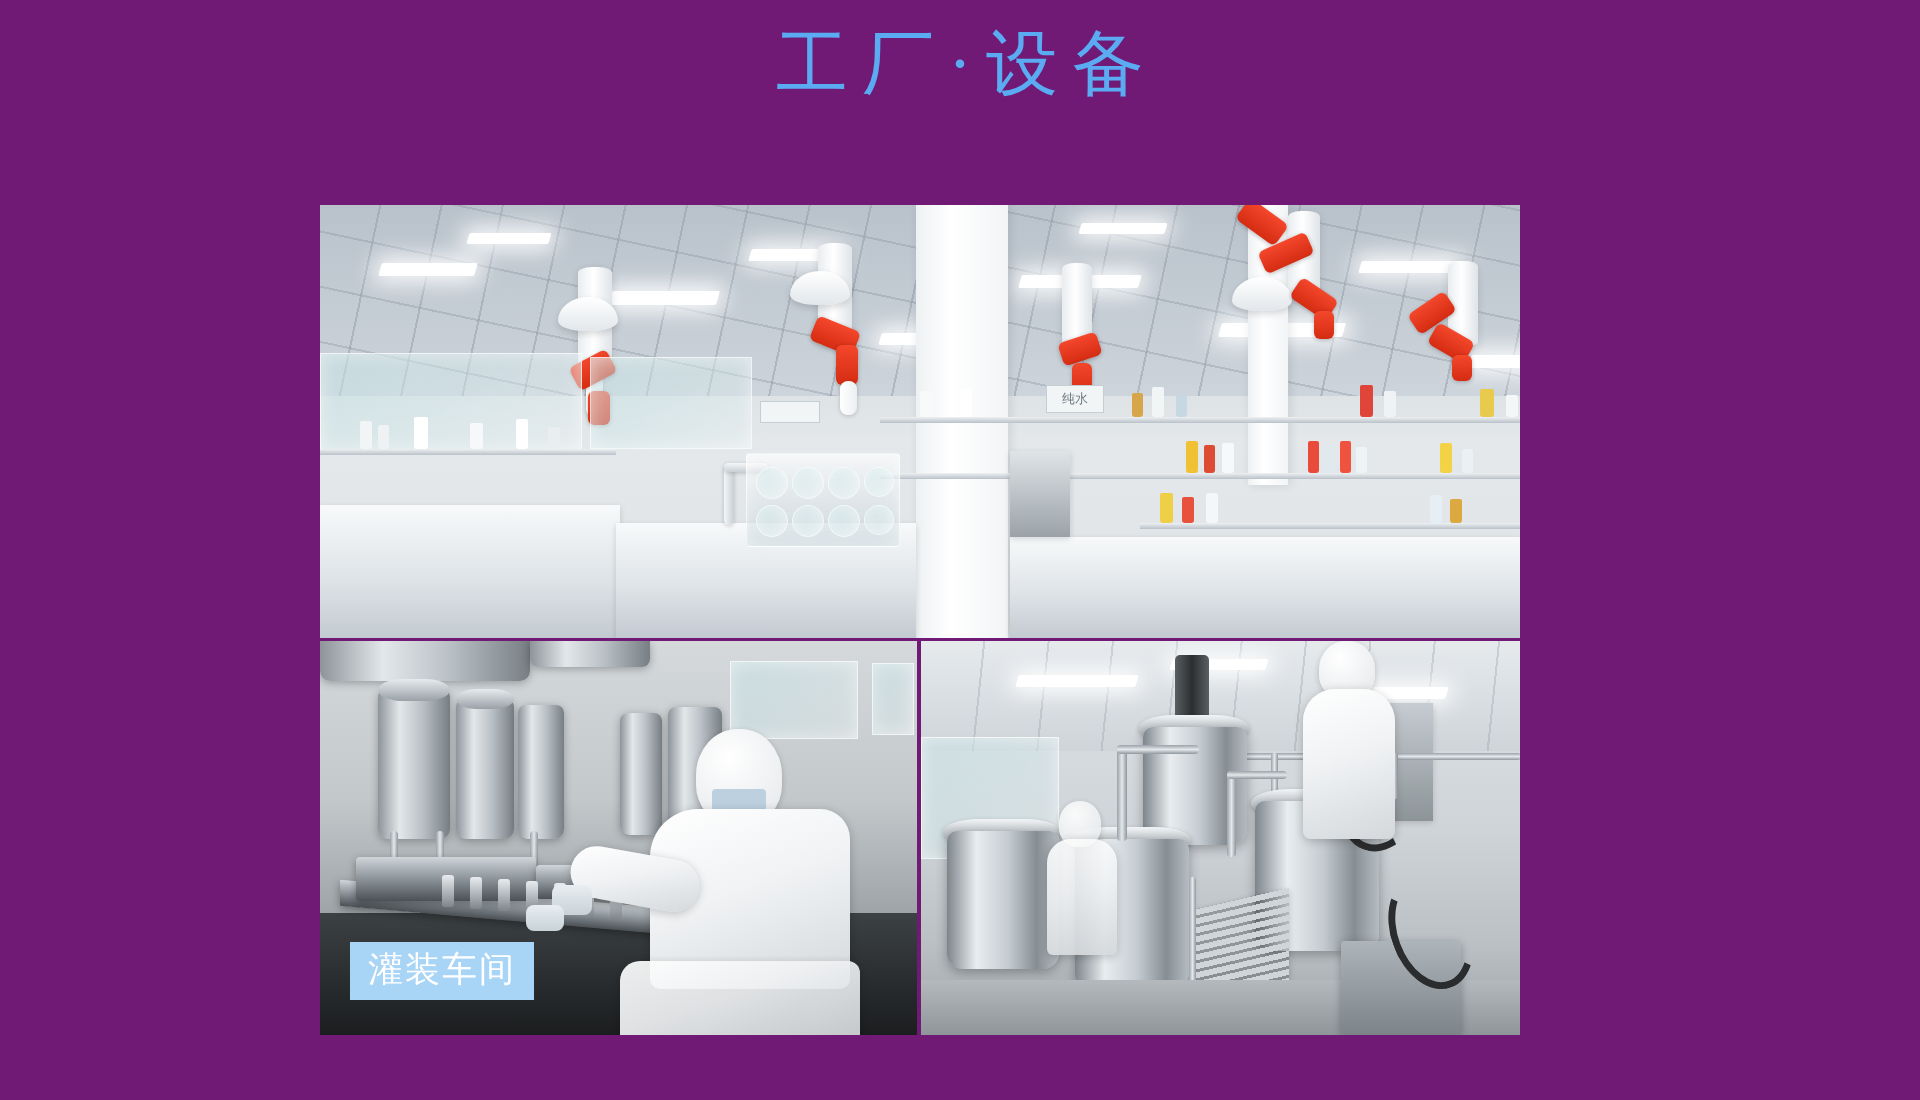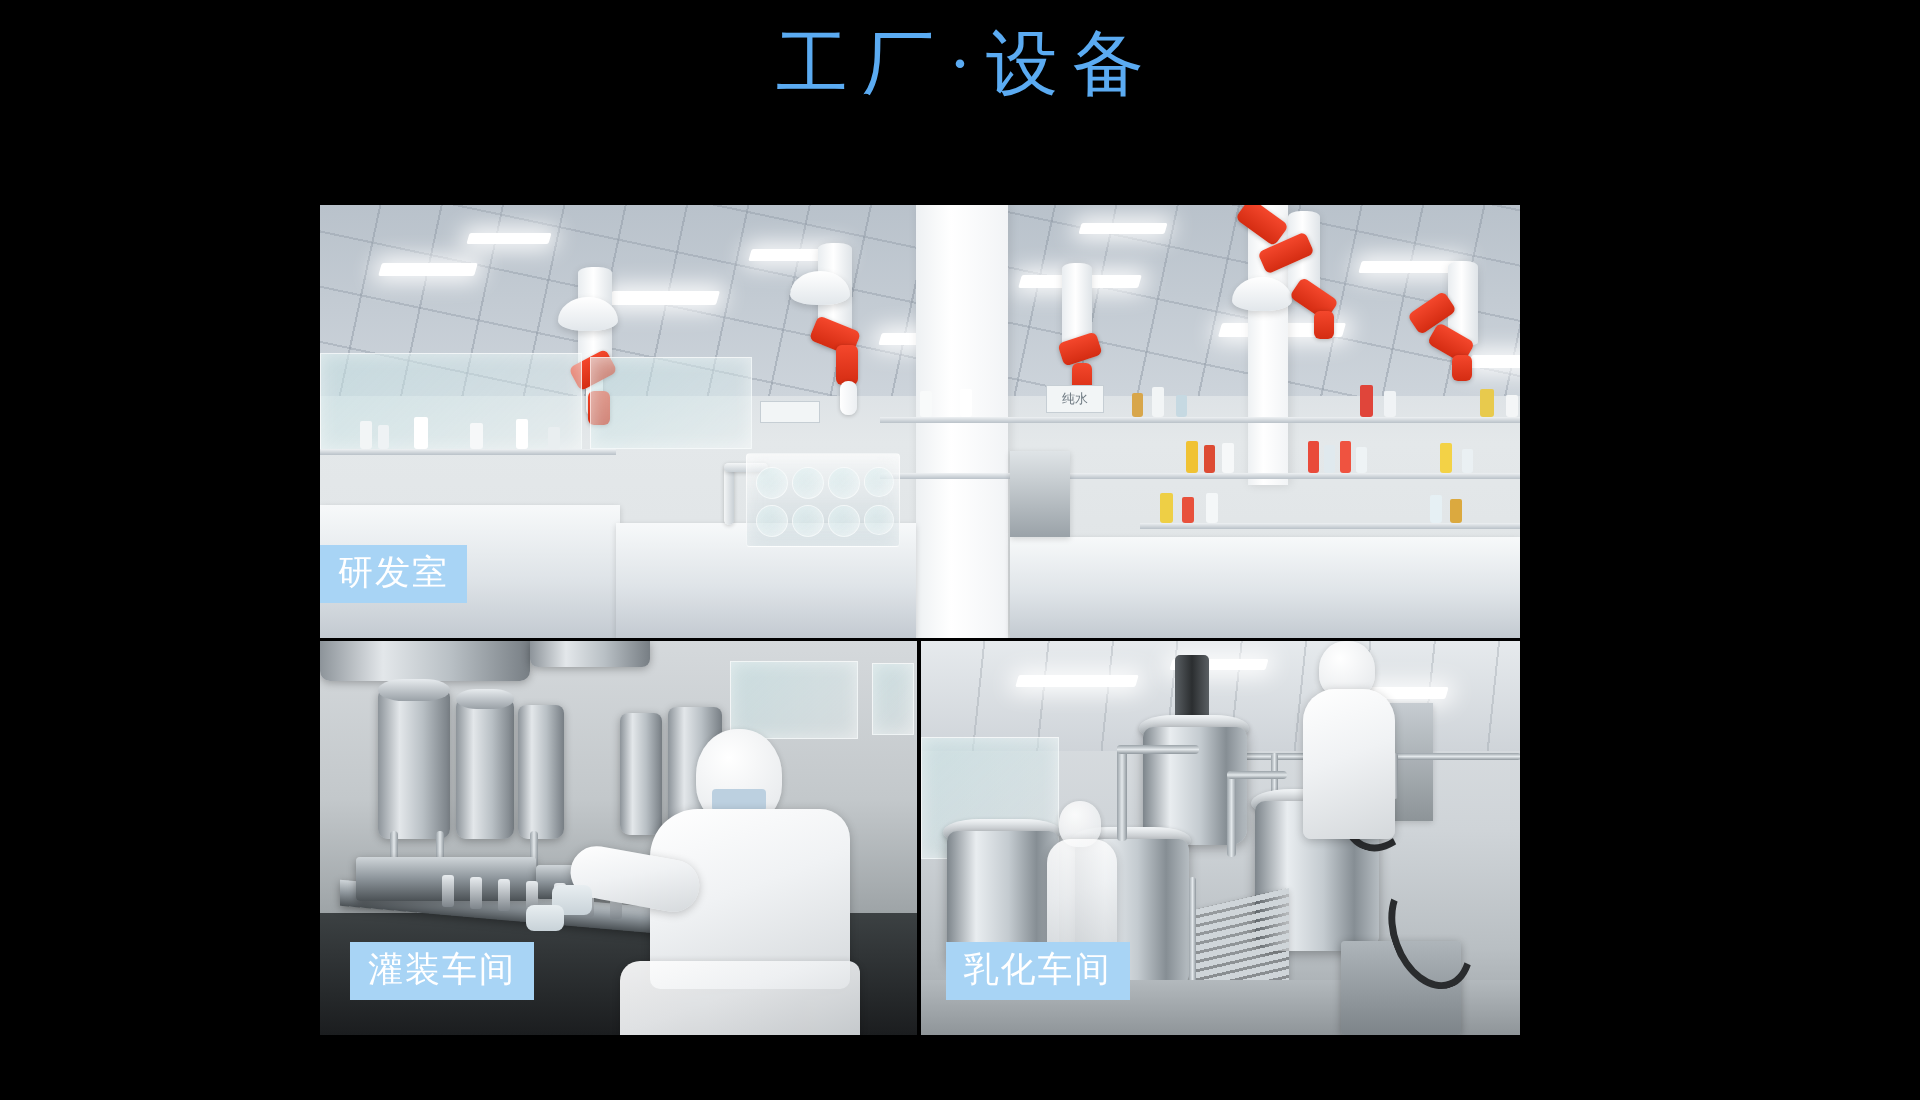--- a/index.html
+++ b/index.html
@@ -12,21 +12,21 @@
     height: 1100px;
     font-family: "Liberation Sans", "DejaVu Sans", sans-serif;
     overflow: hidden;
     position: relative;
   }
 
   .page {
     width: 1920px;
     height: 1100px;
     position: relative;
-    background: #000000;
+    background: #701a75;
   }
 
   
   .header {
     width: 100%;
     padding-top: 22px;
     text-align: center;
   }
 
   .main-title {
@@ -418,21 +418,20 @@
         <div class="glass-panel" style="left:472px; top:262px; width:30px; height:30px; border-radius:50%;"></div>
         <div class="glass-panel" style="left:508px; top:262px; width:30px; height:30px; border-radius:50%;"></div>
         <div class="glass-panel" style="left:544px; top:262px; width:28px; height:28px; border-radius:50%;"></div>
         <div class="glass-panel" style="left:436px; top:300px; width:30px; height:30px; border-radius:50%;"></div>
         <div class="glass-panel" style="left:472px; top:300px; width:30px; height:30px; border-radius:50%;"></div>
         <div class="glass-panel" style="left:508px; top:300px; width:30px; height:30px; border-radius:50%;"></div>
         <div class="glass-panel" style="left:544px; top:300px; width:28px; height:28px; border-radius:50%;"></div>
 
         <div class="bench" style="left:690px; top:246px; width:60px; height:86px; background:linear-gradient(180deg,#dfe4e7,#9aa2a8);"></div>
 
-        <div class="caption caption-research">研发室</div>
       </div>
     </div>
 
     <div class="row-bottom">
 
       <div class="cell cell-bottom-left fill-bg">
         <div class="cell-fill">
 
           <div class="glass-panel" style="left:410px; top:20px; width:126px; height:76px;"></div>
           <div class="glass-panel" style="left:552px; top:22px; width:40px; height:70px;"></div>
@@ -519,19 +518,18 @@
           <div class="worker-hood" style="left:138px; top:160px; width:42px; height:46px; opacity:.9;"></div>
           <div class="worker-coat" style="left:126px; top:198px; width:70px; height:116px; border-radius:24px 24px 6px 6px; opacity:.88;"></div>
 
           <div class="stair" style="left:272px; top:258px; width:96px; height:92px;"></div>
           <div class="pipe" style="left:268px; top:236px; width:7px; height:112px;"></div>
 
           <div class="floor-tile"></div>
           <div class="tank" style="left:420px; top:300px; width:120px; height:94px; background:linear-gradient(180deg,#aeb5ba,#7d8489); border-radius:4px;"></div>
           <div class="hose" style="left:470px; top:232px; width:66px; height:104px; transform:rotate(-20deg);"></div>
 
-          <div class="caption caption-emulsify">乳化车间</div>
         </div>
       </div>
 
     </div>
   </div>
 </div>
 
 </body></html>

